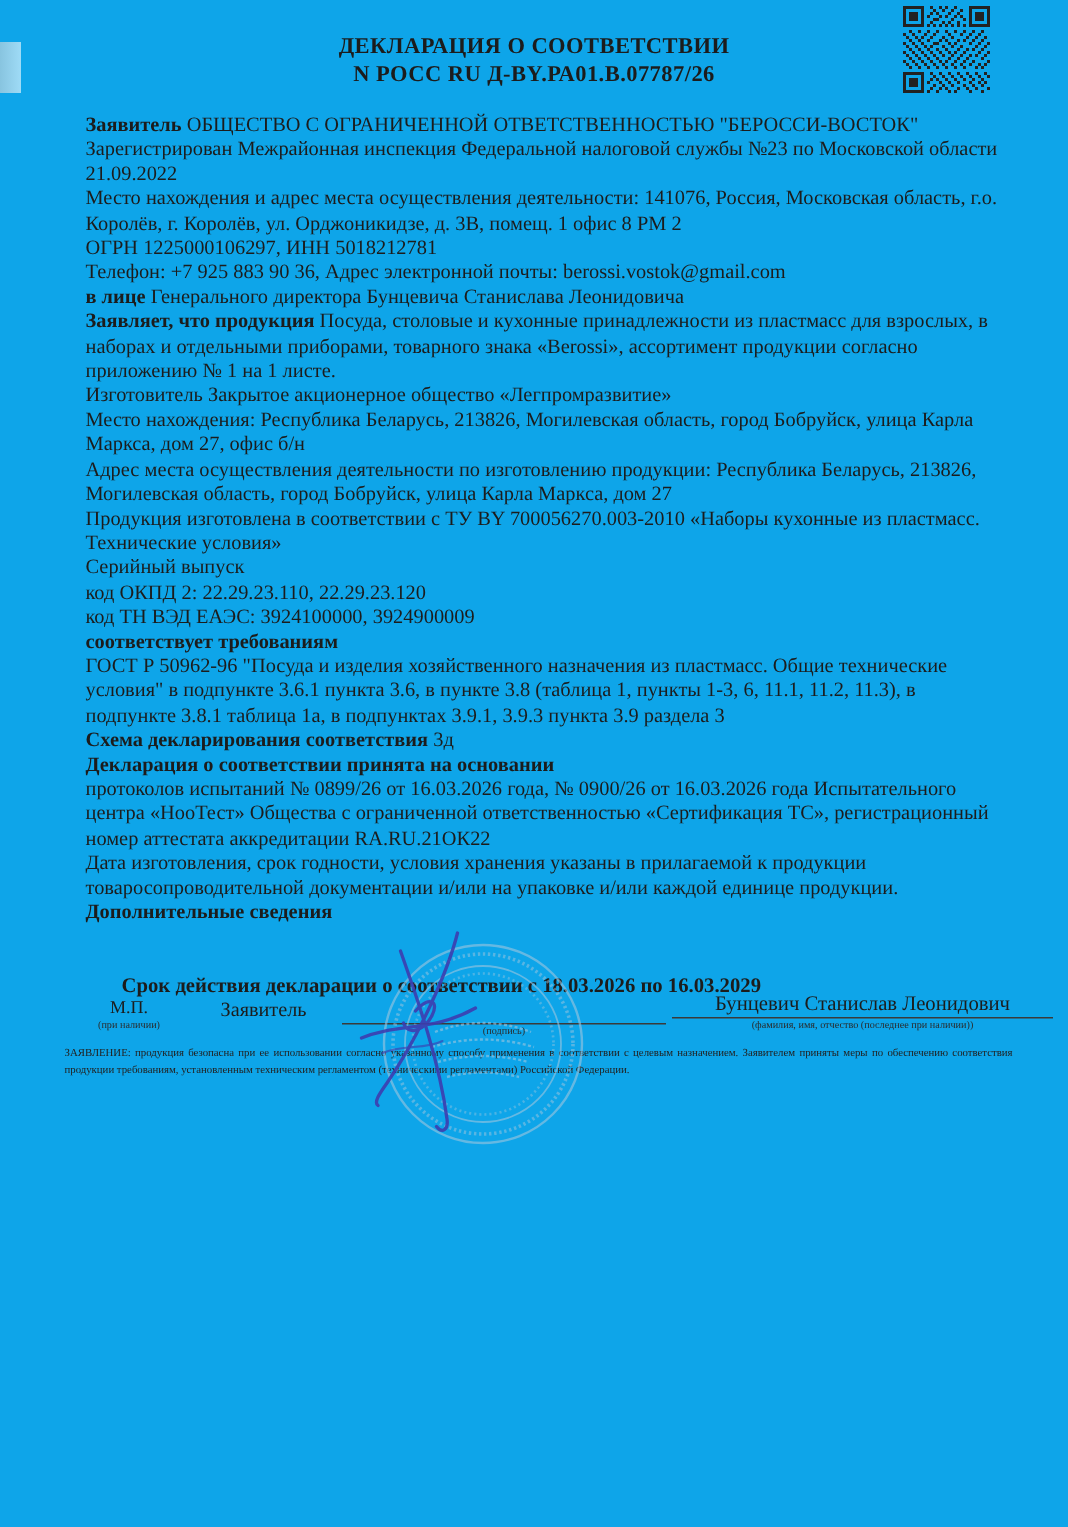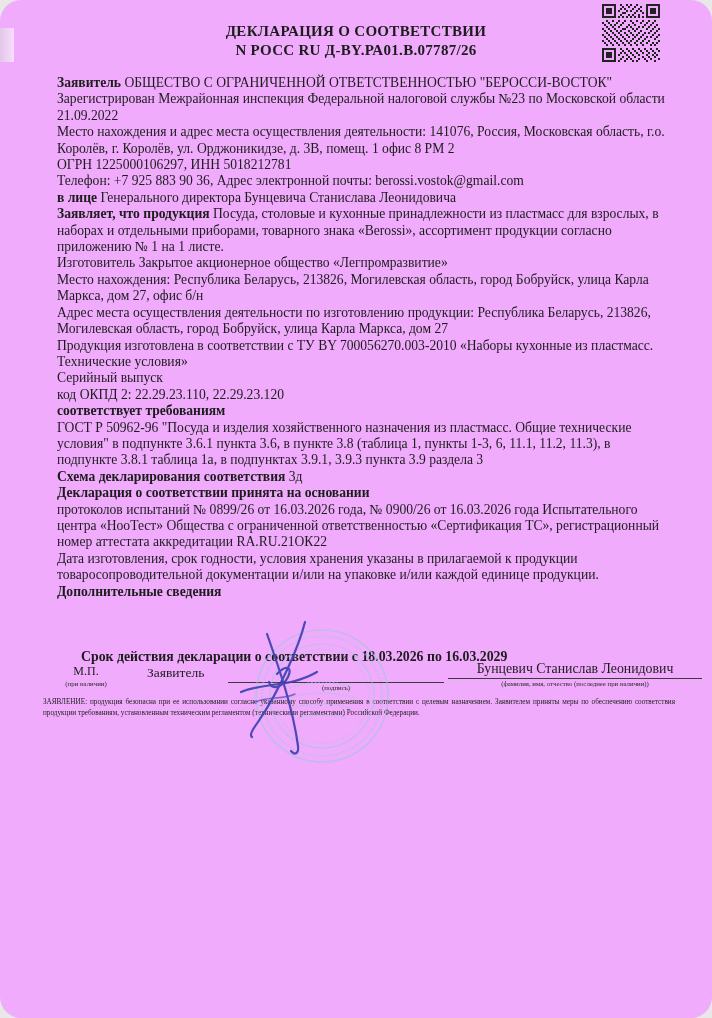--- a/index.html
+++ b/index.html
@@ -1,24 +1,23 @@
 <!DOCTYPE html>
 <html lang="ru"><head>
 <meta charset="utf-8">
 <style>
   html,body{margin:0;padding:0;background:#e8e8e8;}
   .page{
     position:relative;
     width:712px;height:1018px;
-    background:#f0abfc;
+    background:#0ea5e9;
     font-family:"Liberation Serif", serif;
     color:#1c1c1c;
     overflow:hidden;
     margin:0 auto;
-    border-radius:21px;
   }
   
   .title-block{
     position:absolute;top:22px;left:0;width:100%;
     text-align:center;font-weight:bold;
     font-size:15px;line-height:19px;
     letter-spacing:.3px;
   }
   .qr{position:absolute;top:4px;left:599px;width:64px;height:58px;}
   
@@ -103,20 +102,21 @@
       <p class="para"><span class="b"></span> <span>Место нахождения: Республика Беларусь, 213826, Могилевская область, город Бобруйск, улица Карла Маркса, дом 27, офис б/н</span></p>
 
       <p class="para"><span class="b"></span> <span>Адрес места осуществления деятельности по изготовлению продукции: Республика Беларусь, 213826, Могилевская область, город Бобруйск, улица Карла Маркса, дом 27</span></p>
 
       <p class="para"><span class="b"></span> <span>Продукция изготовлена в соответствии с ТУ BY 700056270.003-2010 «Наборы кухонные из пластмасс. Технические условия»</span></p>
 
       <p class="para"><span class="b"></span> <span>Серийный выпуск</span></p>
 
       <p class="para"><span class="b"></span> <span>код ОКПД 2: 22.29.23.110, 22.29.23.120</span></p>
 
+      <p class="para"><span class="b"></span> <span>код ТН ВЭД ЕАЭС: 3924100000, 3924900009</span></p>
 
       <p class="para"><span class="b">соответствует требованиям</span> <span></span></p>
 
       <p class="para"><span class="b"></span> <span>ГОСТ Р 50962-96 "Посуда и изделия хозяйственного назначения из пластмасс. Общие технические условия" в подпункте 3.6.1 пункта 3.6, в пункте 3.8 (таблица 1, пункты 1-3, 6, 11.1, 11.2, 11.3), в подпункте 3.8.1 таблица 1а, в подпунктах 3.9.1, 3.9.3 пункта 3.9 раздела 3</span></p>
 
       <p class="para"><span class="b">Схема декларирования соответствия</span> <span>3д</span></p>
 
       <p class="para"><span class="b">Декларация о соответствии принята на основании</span> <span></span></p>
 
       <p class="para"><span class="b"></span> <span>протоколов испытаний № 0899/26 от 16.03.2026 года, № 0900/26 от 16.03.2026 года Испытательного центра «НооТест» Общества с ограниченной ответственностью «Сертификация ТС», регистрационный номер аттестата аккредитации RA.RU.21ОК22</span></p>

